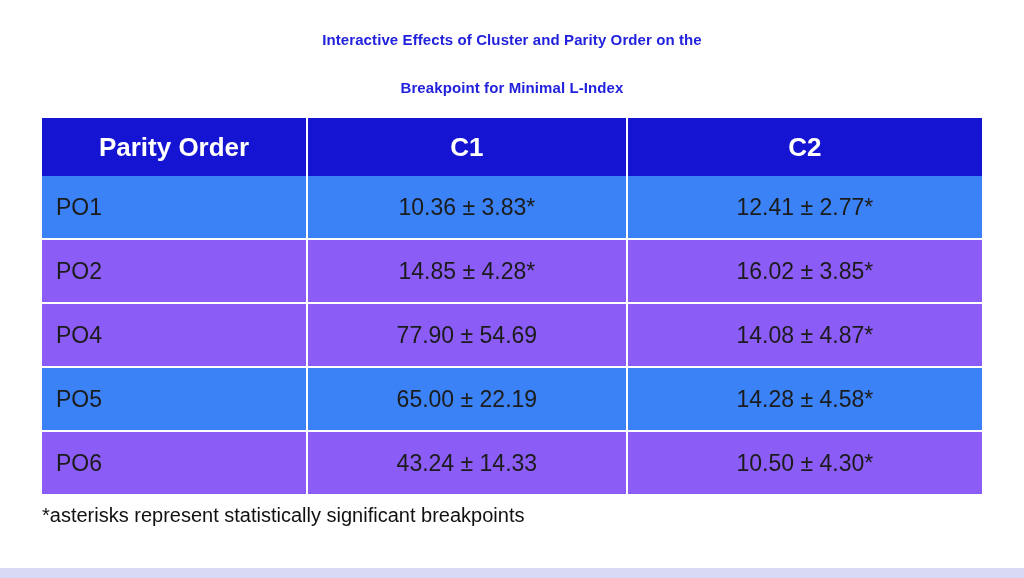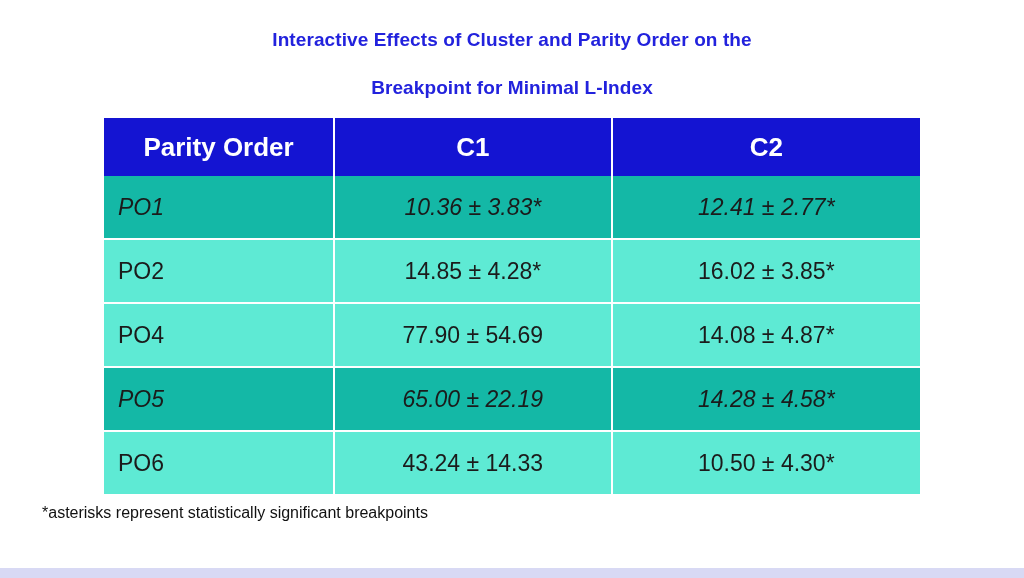--- a/index.html
+++ b/index.html
@@ -16,32 +16,32 @@
   .page {
     position: relative;
     width: 1024px;
     height: 578px;
     box-sizing: border-box;
   }
   .title {
     text-align: center;
     color: #2222dd;
     font-weight: bold;
-    font-size: 19px;
+    font-size: 15px;
     line-height: 28px;
     padding-top: 26px;
     letter-spacing: 0.1px;
   }
   .title-line2 {
     display: block;
     margin-top: 20px;
   }
   .table-wrap {
     margin: 16px auto 0 auto;
-    width: 816px;
+    width: 940px;
   }
   table.data {
     border-collapse: collapse;
     width: 100%;
     table-layout: fixed;
   }
   table.data col.c-parity { width: 28.2%; }
   table.data col.c-c1 { width: 34.0%; }
   table.data col.c-c2 { width: 37.8%; }
   table.data th {
@@ -67,25 +67,25 @@
     padding: 0 0 0 14px;
     vertical-align: middle;
   }
   table.data td:last-child {
     border-right: none;
   }
   table.data td.val {
     text-align: center;
     padding-left: 0;
   }
-  tr.band-a td { background: #14b8a6; font-style: italic; }
-  tr.band-b td { background: #5eead4; }
+  tr.band-a td { background: #3b82f6; }
+  tr.band-b td { background: #8b5cf6; }
   .footnote {
     margin: 8px 0 0 42px;
-    font-size: 16px;
+    font-size: 20px;
     color: #111111;
   }
   .bottom-bar {
     position: absolute;
     left: 0;
     bottom: 0;
     width: 100%;
     height: 10px;
     background: #d8d9f4;
   }

